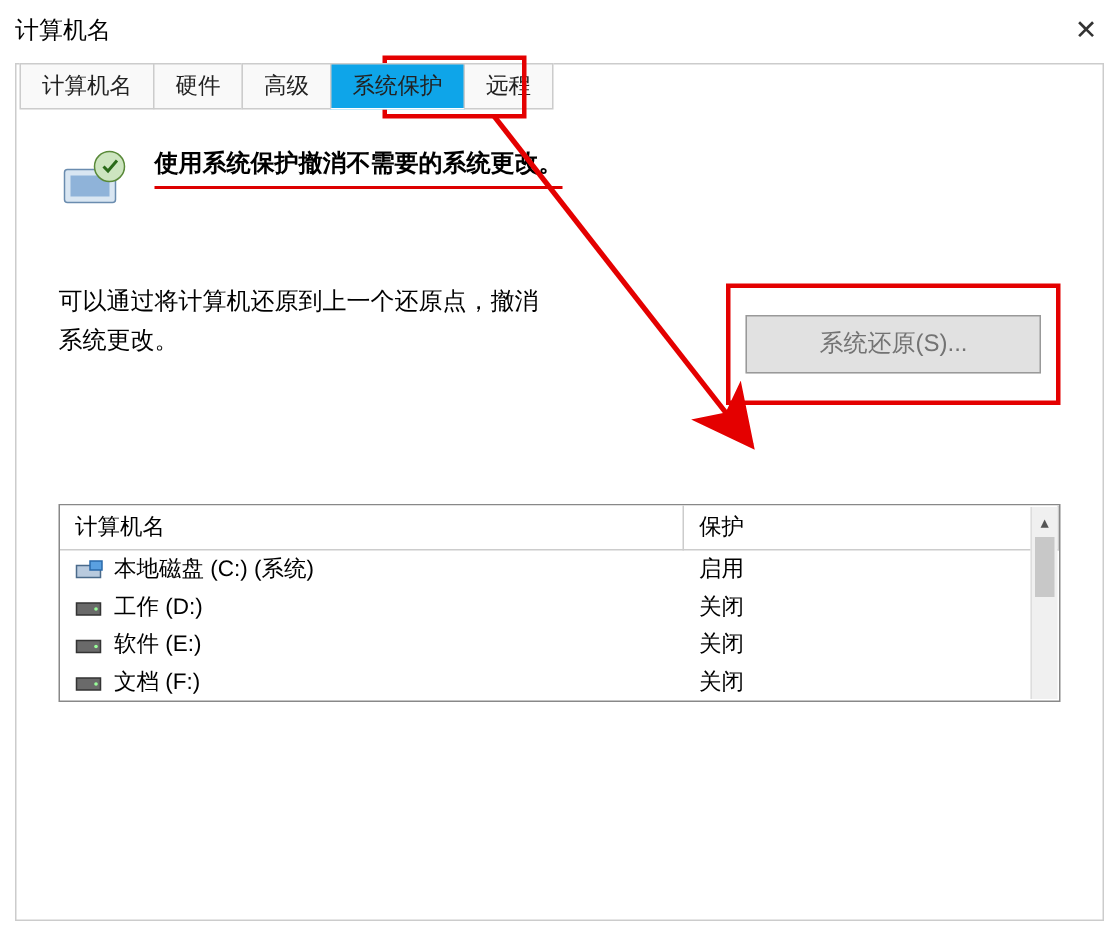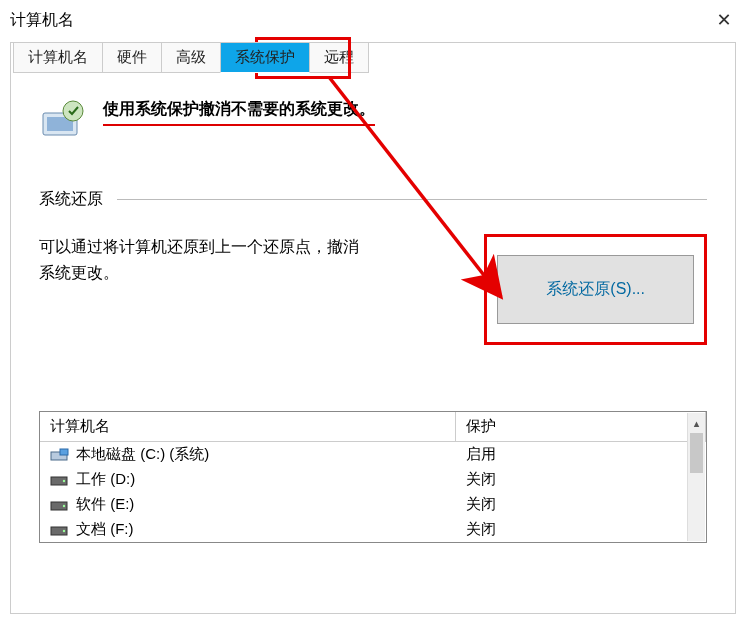--- a/index.html
+++ b/index.html
@@ -13,21 +13,21 @@
     .tab.active { background: #0ea5e9; border-bottom: 1px solid #fff; position: relative; z-index: 2; }
     .content { padding: 22px 28px 0 28px; }
     .desc-row { display: flex; align-items: flex-start; gap: 10px; margin-bottom: 50px; margin-top:16px;}
     .desc-text { font-size: 16px; color: #000; border-bottom: 2px solid #d00; padding-bottom: 4px; display: inline-block; font-weight: bold; }
     .section-header { display: flex; align-items: center; margin-top: 14px; }
     .section-title { font-size: 16px; color: #000; white-space: nowrap; margin-right: 14px; }
     .section-line { flex: 1; height: 1px; background: #bbb; }
     .restore-row { display: flex; align-items: flex-start; justify-content: space-between; margin-top: 24px; }
     .restore-text { font-size: 16px; color: #000; max-width: 330px; line-height: 1.6; }
     .restore-btn-wrap { border: 3px solid #e40000; padding: 18px 10px; }
-    .restore-btn { background: #e1e1e1; border: 1px solid #999; font-size: 16px; padding: 23px 48px; cursor: pointer; color: #0369a1; }
+    .restore-btn { background: #e1e1e1; border: 1px solid #999; font-size: 16px; padding: 8px 48px; cursor: pointer; color: #737373; }
     .protect-section { margin-top: 66px; }
     .drives-table { border: 1px solid #888; margin-top: 10px; font-size: 16px; position: relative; }
     .drives-header { display: flex; }
     .drives-header > div { border-right: 1px solid #ccc; border-bottom: 1px solid #ccc; padding: 5px 10px; font-size: 15px; background: #fff; }
     .col-drive { flex: 1; }
     .col-protect { width: 250px; }
     .drives-body { }
     .drive-row { display: flex; align-items: center; }
     .drive-row > div { padding: 3px 10px; font-size: 15px; }
     .drive-icon { width: 20px; height: 14px; display: inline-block; vertical-align: middle; margin-right: 6px; }
@@ -62,24 +62,20 @@
         <svg viewBox="0 0 48 40" width="48" height="40">
           <rect x="4" y="14" width="34" height="22" rx="2" fill="#d9e6f2" stroke="#6a8caf"></rect>
           <rect x="8" y="18" width="26" height="14" fill="#8fb3d9"></rect>
           <circle cx="34" cy="12" r="10" fill="#cde5c0" stroke="#5a8a3a"></circle>
           <path d="M30 12 l3 3 l6 -7" stroke="#2a6a1a" stroke-width="2" fill="none"></path>
         </svg>
       </span>
       <span class="desc-text">使用系统保护撤消不需要的系统更改。</span>
     </div>
 
-    <div class="section-header">
-      <div class="section-title">系统还原</div>
-      <div class="section-line"></div>
-    </div>
 
     <div class="restore-row">
       <div class="restore-text">可以通过将计算机还原到上一个还原点，撤消系统更改。</div>
       <div class="restore-btn-wrap">
         <button class="restore-btn">系统还原(S)...</button>
       </div>
     </div>
 
     <div class="protect-section">
 

